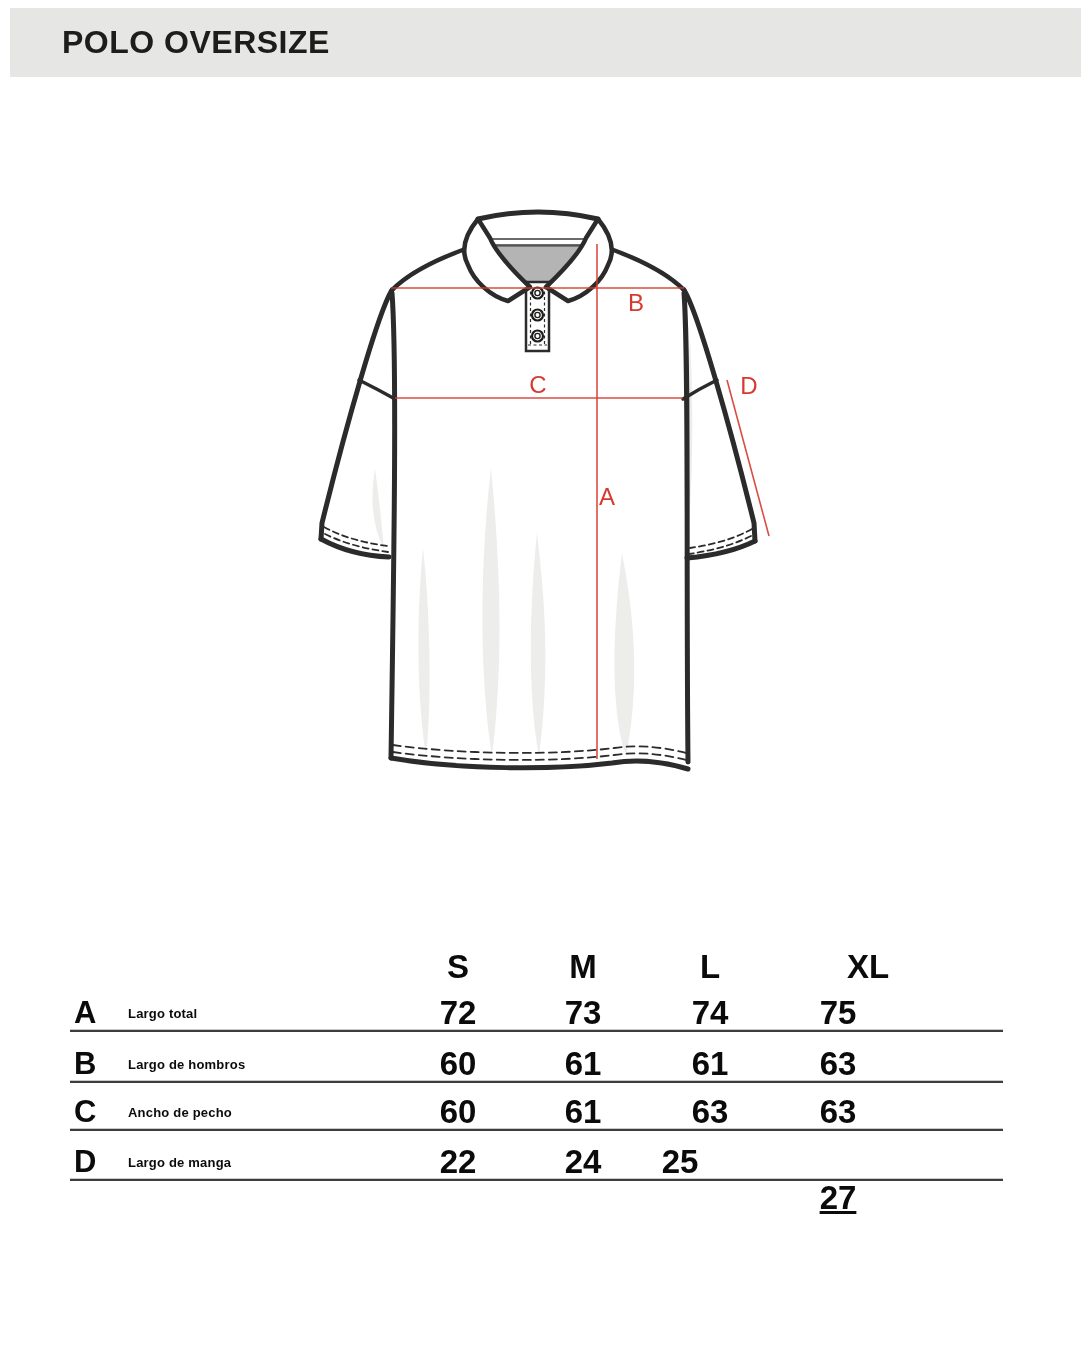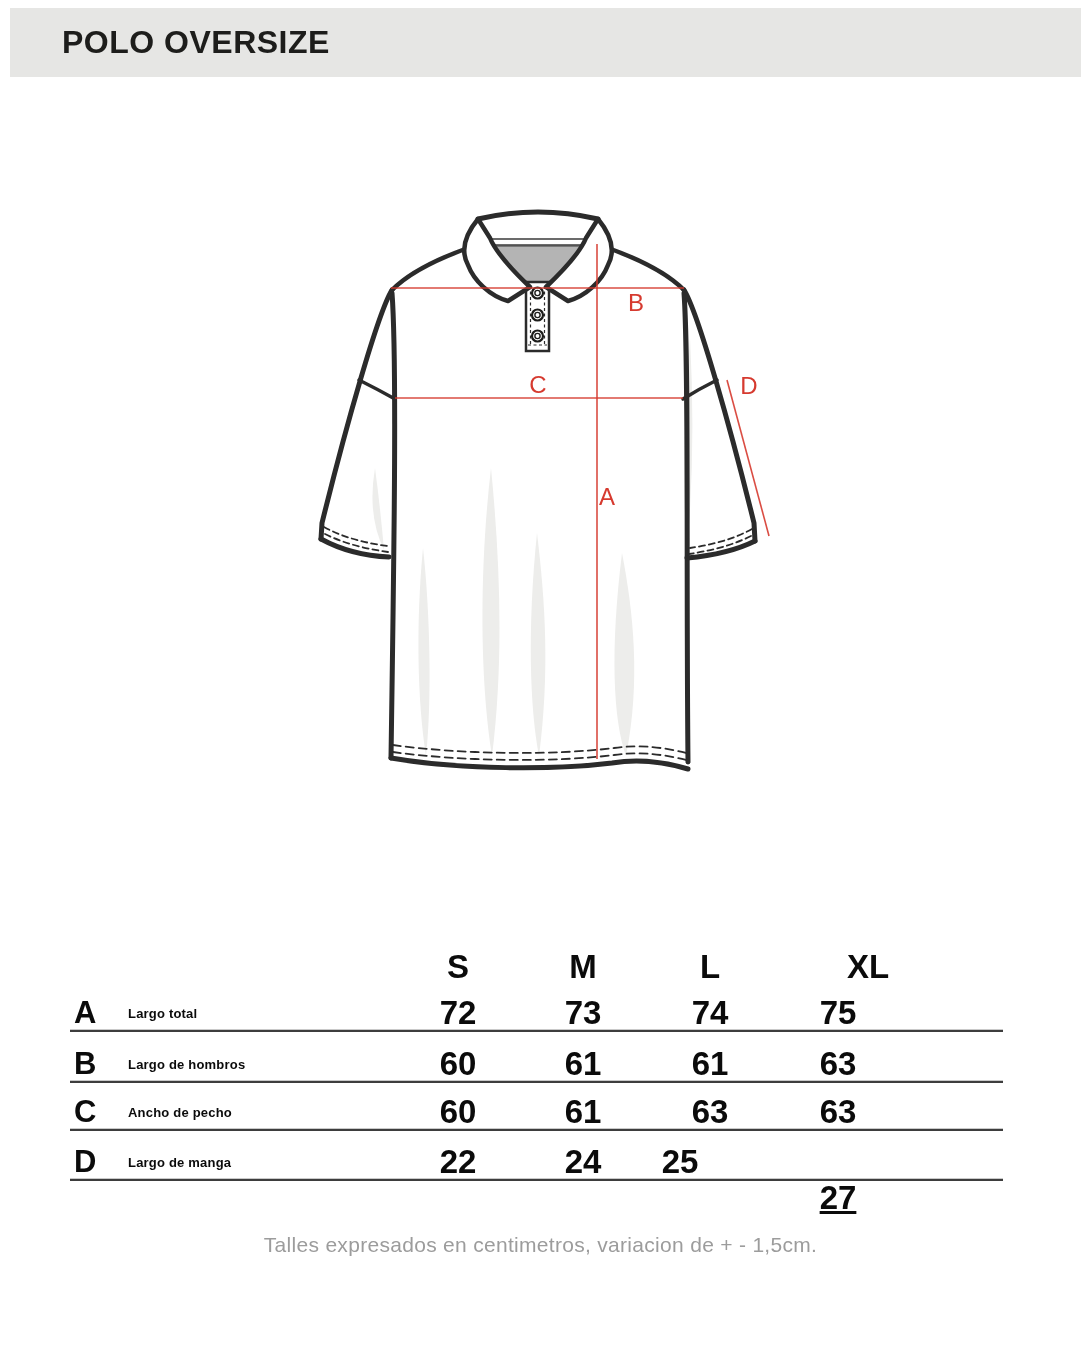--- a/index.html
+++ b/index.html
@@ -164,15 +164,14 @@
 
     <div class="cell row-letter" style="left:74px; top:1162px; transform:translateY(-50%);">D</div>
     <div class="cell row-label" style="left:128px; top:1162px; transform:translateY(-50%);">Largo de manga</div>
     <div class="cell value" style="left:458px; top:1162px;">22</div>
     <div class="cell value" style="left:583px; top:1162px;">24</div>
     <div class="cell value" style="left:672px; top:1162px;margin-left:8px;">25</div>
     <div class="cell value" style="left:838px; top:1198px;text-decoration:underline;">27</div>
     <div class="sep" style="top:1179px;"></div>
   </div>
 
-  <div class="footer-note">Talles expresados en centimetros, variacion de + - 1,5cm.</div>
 
 </div>
 
 </body></html>

